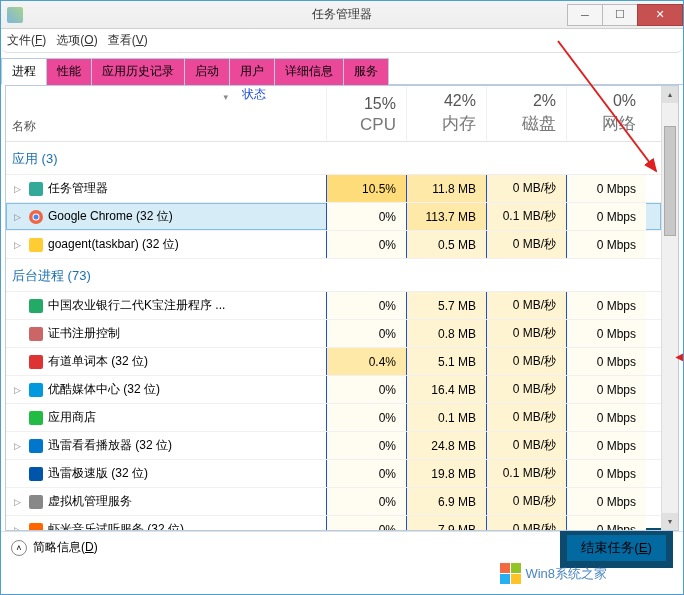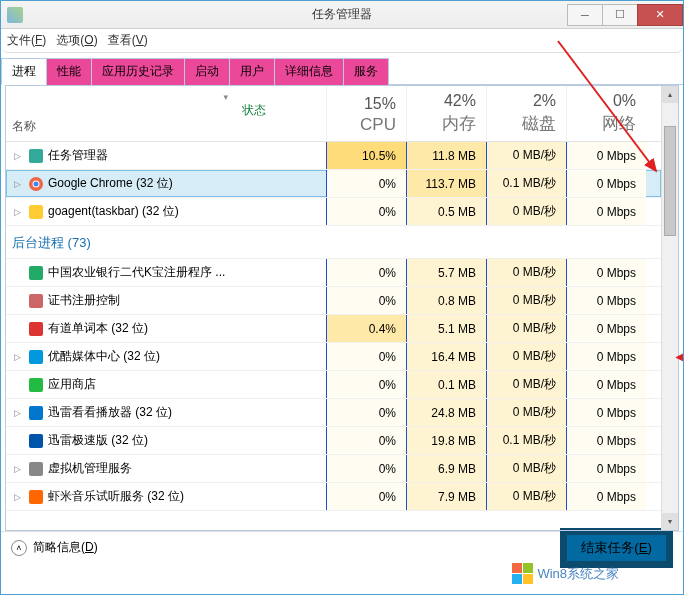--- a/index.html
+++ b/index.html
@@ -14,21 +14,21 @@
   .menu-item { color: #333; cursor: default; }
   .menu-item u { text-decoration: underline; }
   .tabs-wrap { padding: 4px 0 0; }
   .tabs { display: flex; border-bottom: 1px solid #b9cbe0; }
   .tab { padding: 4px 10px; border: 1px solid #b9cbe0; border-bottom: none; background: #ec4899; margin-right: -1px; cursor: default; position: relative; top: 1px; }
   .tab.active { background: #fff; border-bottom: 1px solid #fff; }
   .table-wrap { position: relative; height: 446px; display: flex; border: 1px solid #b9cbe0; margin: 0 4px; }
   .scroll-area { flex: 1; overflow: hidden; position: relative; }
   .headers { display: flex; border-bottom: 1px solid #e3e3e3; height: 56px; background: #fff; align-items: stretch; }
   .col-name { flex: 0 0 230px; display: flex; align-items: flex-end; padding: 0 6px 6px; color: #555; position: relative; }
-  .col-status { flex: 0 0 90px; display: flex; align-items: center; padding: 0 6px 6px; color: #15803d; }
+  .col-status { flex: 0 0 90px; display: flex; align-items: flex-start; padding: 0 6px 6px; color: #1d4ed8; }
   .col-num { flex: 0 0 80px; display: flex; flex-direction: column; align-items: flex-end; justify-content: flex-end; padding: 0 10px 6px; border-left: 1px solid #f0f0f0; }
   .col-num .pct { font-size: 16px; color: #555; margin-bottom: 2px; }
   .col-num .lbl { color: #777; font-size: 17px; }
   .drop-arrow { position: absolute; top: 6px; right: 8px; font-size: 9px; color: #888; }
   .body-rows { overflow-y: auto; }
   .group-hdr { padding: 8px 6px 6px; color: #1a6fb0; font-size: 13px; border-bottom: 1px solid #eee; }
   .row { display: flex; height: 28px; align-items: center; border-bottom: 1px solid #f0f0f0; }
   .row.sel { background: #d6ecf7; box-shadow: inset 0 0 0 1px #7ec0e8; }
   .cell-name { flex: 0 0 230px; display: flex; align-items: center; padding-left: 8px; gap: 4px; white-space: nowrap; overflow: hidden; }
   .expand { width: 10px; color: #888; font-size: 9px; }
@@ -41,21 +41,21 @@
   .heat-2 { background: #ffe9a8; }
   .heat-3 { background: #ffdc7a; }
   .scrollbar { width: 17px; background: #f0f0f0; border-left: 1px solid #ddd; position: relative; }
   .scroll-btn { height: 17px; background: #e0e0e0; display: flex; align-items: center; justify-content: center; font-size: 8px; color: #555; }
   .scroll-thumb { position: absolute; top: 40px; left: 2px; right: 2px; height: 110px; background: #c8c8c8; border: 1px solid #aaa; }
   .footer { height: 32px; display: flex; align-items: center; padding: 0 10px; border-top: 1px solid #e0e0e0; gap: 6px; }
   .circle-up { width: 16px; height: 16px; border: 1px solid #888; border-radius: 50%; display: flex; align-items: center; justify-content: center; font-size: 9px; }
   .footer-btn { margin-left: auto; padding: 4px 14px; border: 7px solid #0c4a6e; background: #0369a1; }
   .arrow-annot { position: absolute; top: 30px; right: 15px; pointer-events: none; }
   .red-tri { position: absolute; right: 0; top: 350px; color: #e02020; font-size: 10px; }
-  .watermark { position: absolute; right: 64px; bottom: 10px; display: flex; align-items: center; gap: 4px; opacity: 0.85; }
+  .watermark { position: absolute; right: 76px; bottom: 10px; display: flex; align-items: center; gap: 4px; opacity: 0.85; }
   .win-logo { display: grid; grid-template-columns: 10px 10px; grid-template-rows: 10px 10px; gap: 1px; }
   .win-logo span:nth-child(1){background:#f25022}.win-logo span:nth-child(2){background:#7fba00}.win-logo span:nth-child(3){background:#00a4ef}.win-logo span:nth-child(4){background:#ffb900}
 </style>
 </head>
 <body>
 
 <div class="titlebar">
   <div class="title-icon"></div>
   <div class="title-text">任务管理器</div>
   <div class="win-buttons">
@@ -104,20 +104,21 @@
       <div class="col-num">
           <span class="pct">2%</span>
           <span class="lbl">磁盘</span>
         </div>
       <div class="col-num">
           <span class="pct">0%</span>
           <span class="lbl">网络</span>
         </div>
     </div>
     <div class="body-rows" id="rows">
+        <div class="group-hdr">应用 (3)</div>
         <div class="row">
           <div class="cell-name">
             <span class="expand">▷</span>
             <span class="app-icon"><svg viewBox="0 0 16 16">
                 <rect x="1" y="1" width="14" height="14" rx="2" fill="#3a9"></rect>
               </svg></span>
             <span>任务管理器</span>
           </div>
           <div class="cell-status"></div>
           <div class="cell-num heat-3">10.5%</div>

